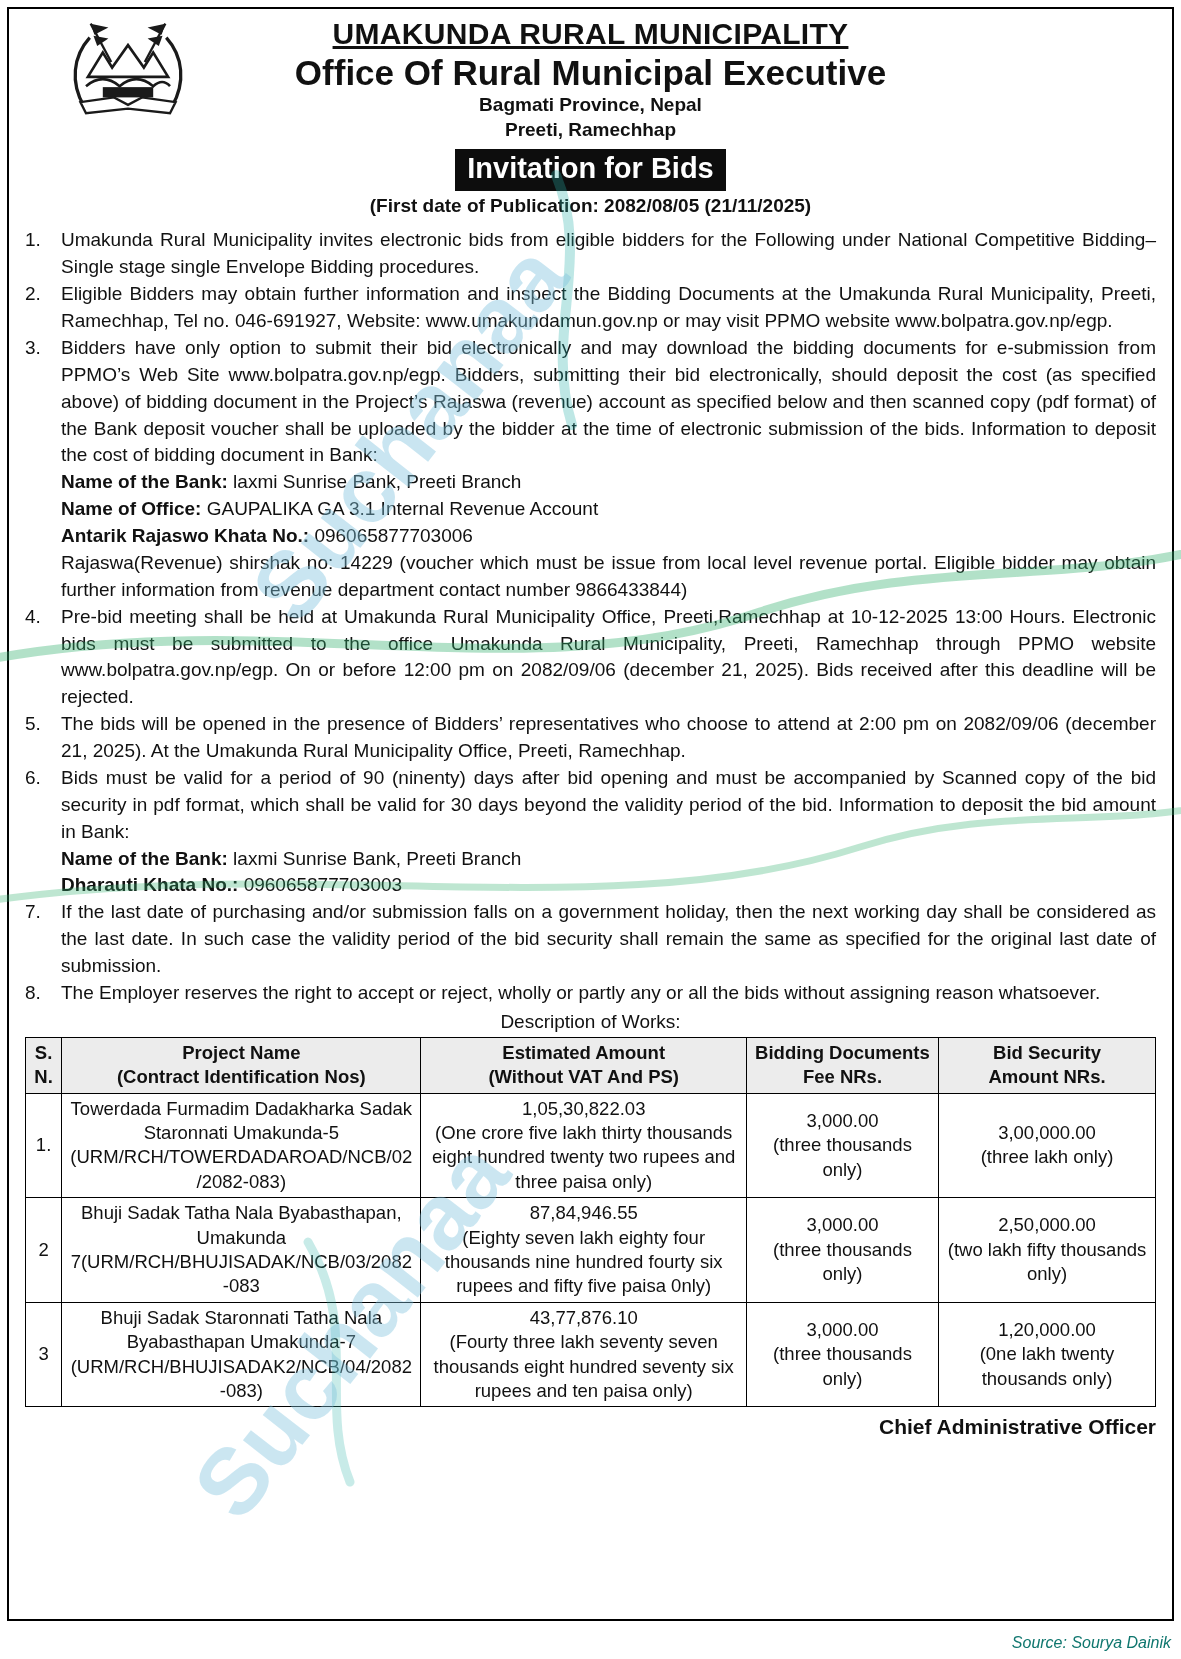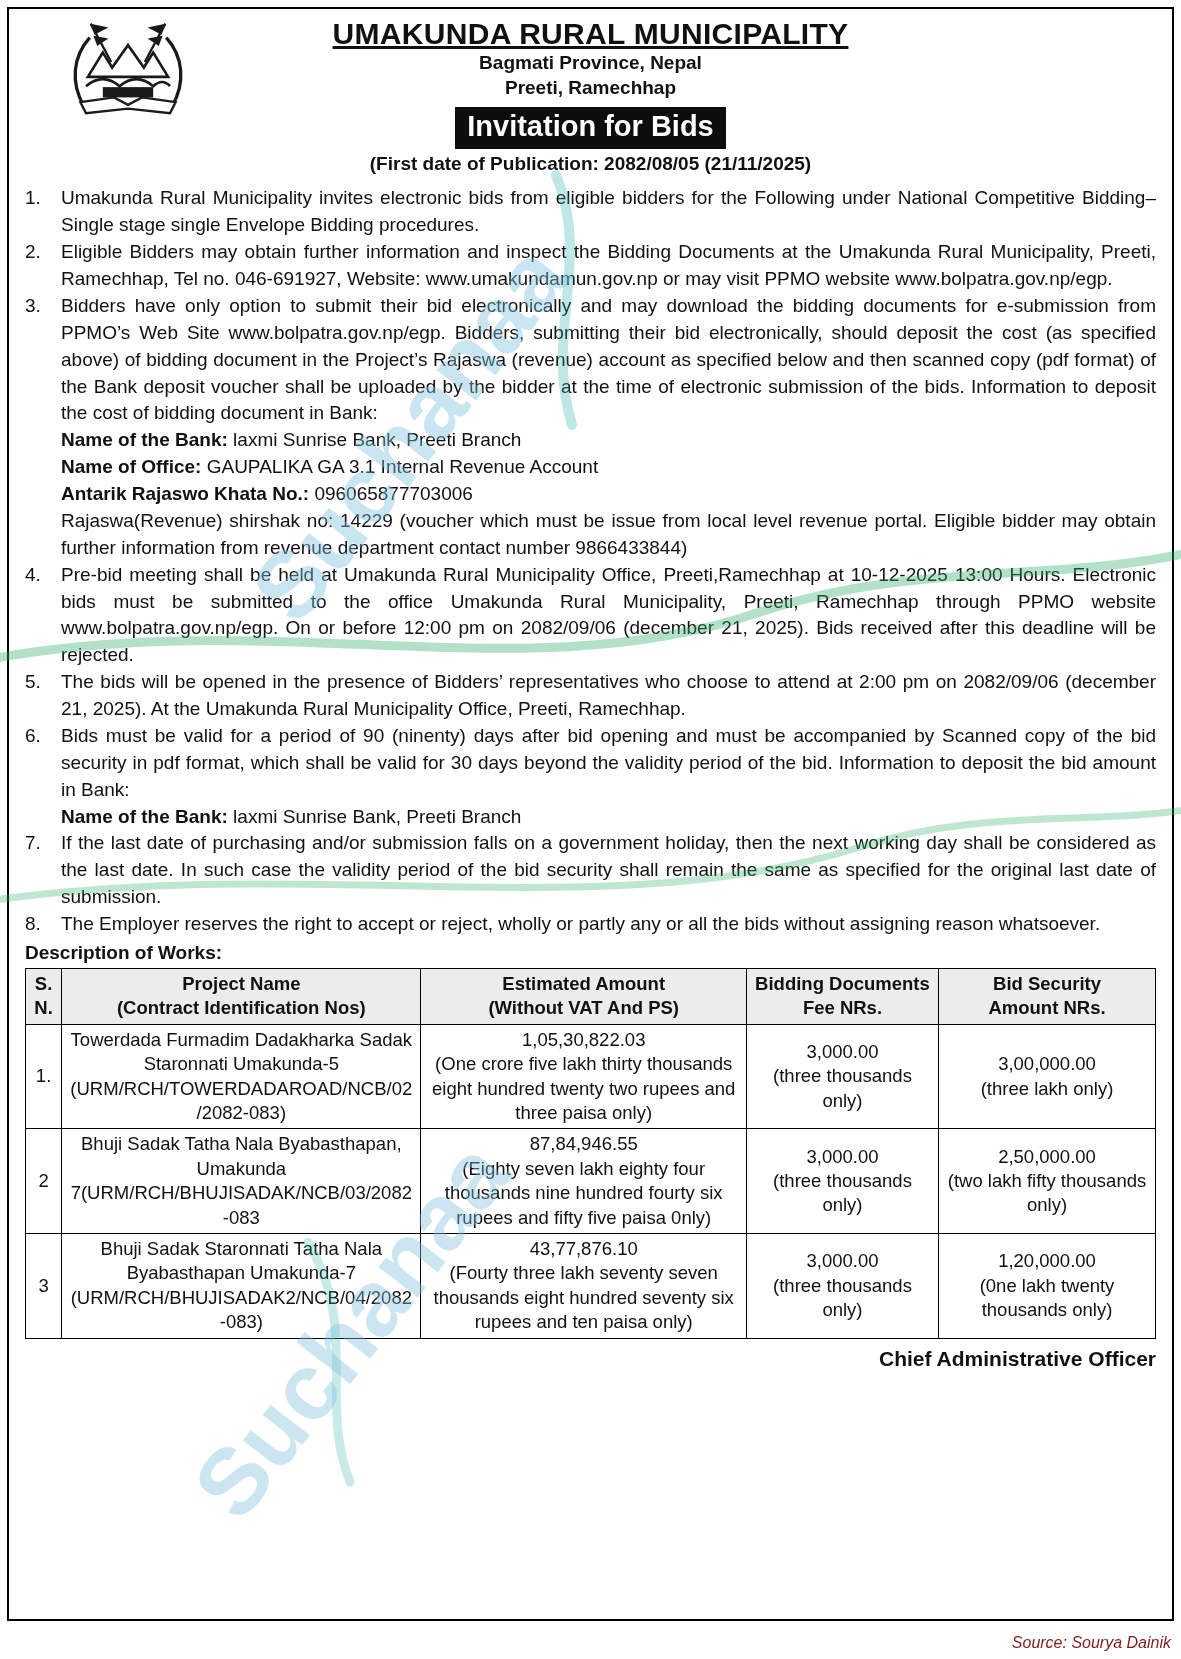--- a/index.html
+++ b/index.html
@@ -43,40 +43,40 @@
   }
   .pub { font-size: 19px; font-weight: 700; margin-bottom: 10px; }
 
   .notice { font-size: 19px; line-height: 1.415; text-align: justify; }
   .notice-item { display: flex; }
   .notice-num { width: 36px; flex: 0 0 36px; }
   .notice-body { flex: 1; }
   .notice-body p { margin: 0; }
   .bold { font-weight: 700; }
 
-  .works-title { font-weight: 700; font-size: 19px; margin: 4px 0; }
+  .works-title { text-align: center; font-weight: 400; font-size: 19px; margin: 4px 0; }
   table.works { width: 100%; border-collapse: collapse; table-layout: fixed; }
   .works th, .works td {
     border: 1.8px solid #000;
     text-align: center;
     vertical-align: middle;
     padding: 3px 6px;
     font-size: 18.5px;
     line-height: 1.32;
   }
   .works th { background: #ececec; font-weight: 700; }
   .works td.project-cell { overflow-wrap: anywhere; }
   .signatory { text-align: right; font-weight: 700; font-size: 21px; margin-top: 8px; }
   .source {
     position: absolute;
     right: 10px; bottom: 7px;
     font-size: 16px;
     font-style: italic;
     z-index: 2;
-    color: #7f1d1d;
+    color: #0f766e;
   }
 </style>
 </head>
 <body>
 
 <div class="sheet">
 
   <svg class="decor" width="1181" height="1659" viewBox="0 0 1181 1659" xmlns="http://www.w3.org/2000/svg">
     <g fill="none" stroke-linecap="round">
       <path d="M-40,665 C260,600 520,695 760,612 C930,556 1080,588 1230,542" stroke="#35b06f" stroke-width="9" opacity="0.38"></path>
@@ -105,20 +105,21 @@
           <path d="M28,18 L44,21 L32,29 Z" fill="#1a1a1a"></path>
           <path d="M105,5 L86,9 L101,17 Z" fill="#1a1a1a"></path>
           <path d="M102,18 L86,21 L98,29 Z" fill="#1a1a1a"></path>
           <path d="M22,62 L38,36 L48,52 L65,28 L82,52 L92,36 L108,62 Z" fill="#fff" stroke="#1a1a1a" stroke-width="2.8"></path>
           <path d="M20,72 Q38,57 56,72 Q74,57 92,72 Q102,63 110,72" fill="none" stroke="#1a1a1a" stroke-width="2.8"></path>
           <rect x="38" y="73" width="54" height="11" fill="#1a1a1a"></rect>
           <path d="M14,89 L50,84 L65,92 L80,84 L116,89 L110,101 L65,96 L20,101 Z" fill="#fff" stroke="#1a1a1a" stroke-width="2.5"></path>
         </svg>
       </div>
       <div class="muni">UMAKUNDA RURAL MUNICIPALITY</div>
+      <div class="office">Office Of Rural Municipal Executive</div>
       <div class="addr">Bagmati Province, Nepal</div>
       <div class="addr">Preeti, Ramechhap</div>
       <div class="banner-wrap">
         <span class="banner">Invitation for Bids</span>
       </div>
       <div class="pub">(First date of Publication: 2082/08/05 (21/11/2025)</div>
     </header>
 
     <div class="notice">
         <div class="notice-item">
@@ -153,20 +154,21 @@
           <div class="notice-num">5.</div>
           <div class="notice-body">
             <p><span>The bids will be opened in the presence of Bidders’ representatives who choose to attend at 2:00 pm on 2082/09/06 (december 21, 2025). At the Umakunda Rural Municipality Office, Preeti, Ramechhap.</span></p>
           </div>
         </div>
         <div class="notice-item">
           <div class="notice-num">6.</div>
           <div class="notice-body">
             <p><span>Bids must be valid for a period of 90 (ninenty) days after bid opening and must be accompanied by Scanned copy of the bid security in pdf format, which shall be valid for 30 days beyond the validity period of the bid. Information to deposit the bid amount in Bank:</span></p>
             <p><span class="bold">Name of the Bank:</span><span> laxmi Sunrise Bank, Preeti Branch</span></p>
+            <p><span class="bold">Dharauti Khata No.:</span><span> 096065877703003</span></p>
           </div>
         </div>
         <div class="notice-item">
           <div class="notice-num">7.</div>
           <div class="notice-body">
             <p><span>If the last date of purchasing and/or submission falls on a government holiday, then the next working day shall be considered as the last date. In such case the validity period of the bid security shall remain the same as specified for the original last date of submission.</span></p>
           </div>
         </div>
         <div class="notice-item">
           <div class="notice-num">8.</div>

